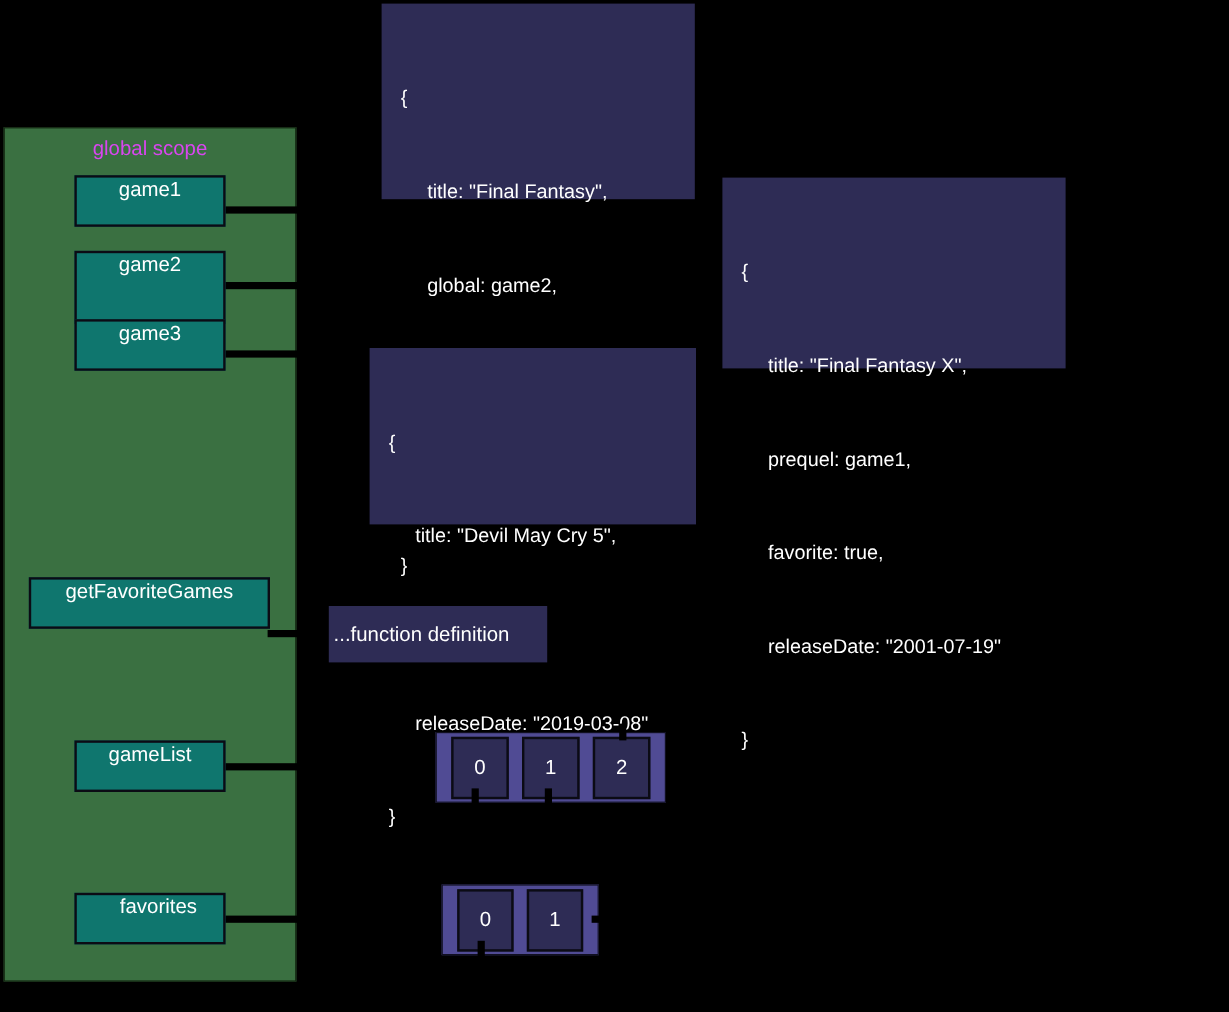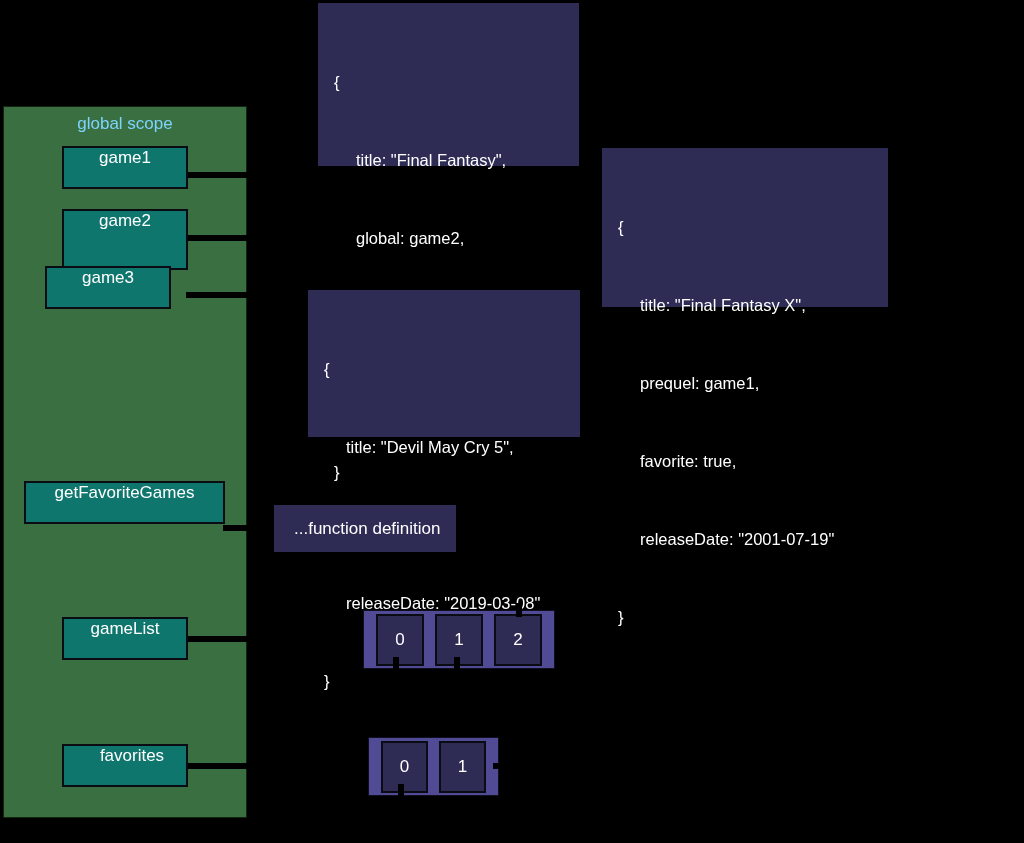--- a/index.html
+++ b/index.html
@@ -29,21 +29,21 @@
     background: #3a7041;
     border: 1px solid #12240f;
     box-sizing: border-box;
   }
   .scope-title {
     position: absolute;
     left: 3px;
     top: 113px;
     width: 244px;
     text-align: center;
-    color: #7dd3fc;
+    color: #d946ef;
     font-size: 17px;
     line-height: 22px;
     white-space: nowrap;
   }
 
   
   .var-box {
     position: absolute;
     background: #0f766e;
     border: 2px solid #0b0b14;
@@ -78,21 +78,21 @@
   .obj-box .indent { padding-left: 22px; }
 
   .fn-box {
     position: absolute;
     background: #2e2c55;
     box-sizing: border-box;
     color: #ffffff;
     font-size: 17px;
     display: flex;
     align-items: center;
-    padding-left: 20px;
+    padding-left: 4px;
     white-space: nowrap;
   }
 
   
   .array-box {
     position: absolute;
     background: #504b94;
     border: 1px solid #100f20;
     box-sizing: border-box;
     display: flex;
@@ -133,21 +133,21 @@
   <div class="conn" style="left:186px; top:763px; width:190px; height:6px;"></div>
 
   <div class="var-box" style="left:62px; top:146px; width:126px; height:43px;">
     <span>game1</span>
   </div>
 
   <div class="var-box" style="left:62px; top:209px; width:126px; height:61px;">
     <span>game2</span>
   </div>
 
-  <div class="var-box" style="left:45px; top:266px; width:126px; height:43px;">
+  <div class="var-box" style="left:62px; top:266px; width:126px; height:43px;">
     <span>game3</span>
   </div>
 
   <div class="var-box" style="left:24px; top:481px; width:201px; height:43px;">
     <span>getFavoriteGames</span>
   </div>
 
   <div class="var-box" style="left:62px; top:617px; width:126px; height:43px;">
     <span>gameList</span>
   </div>

